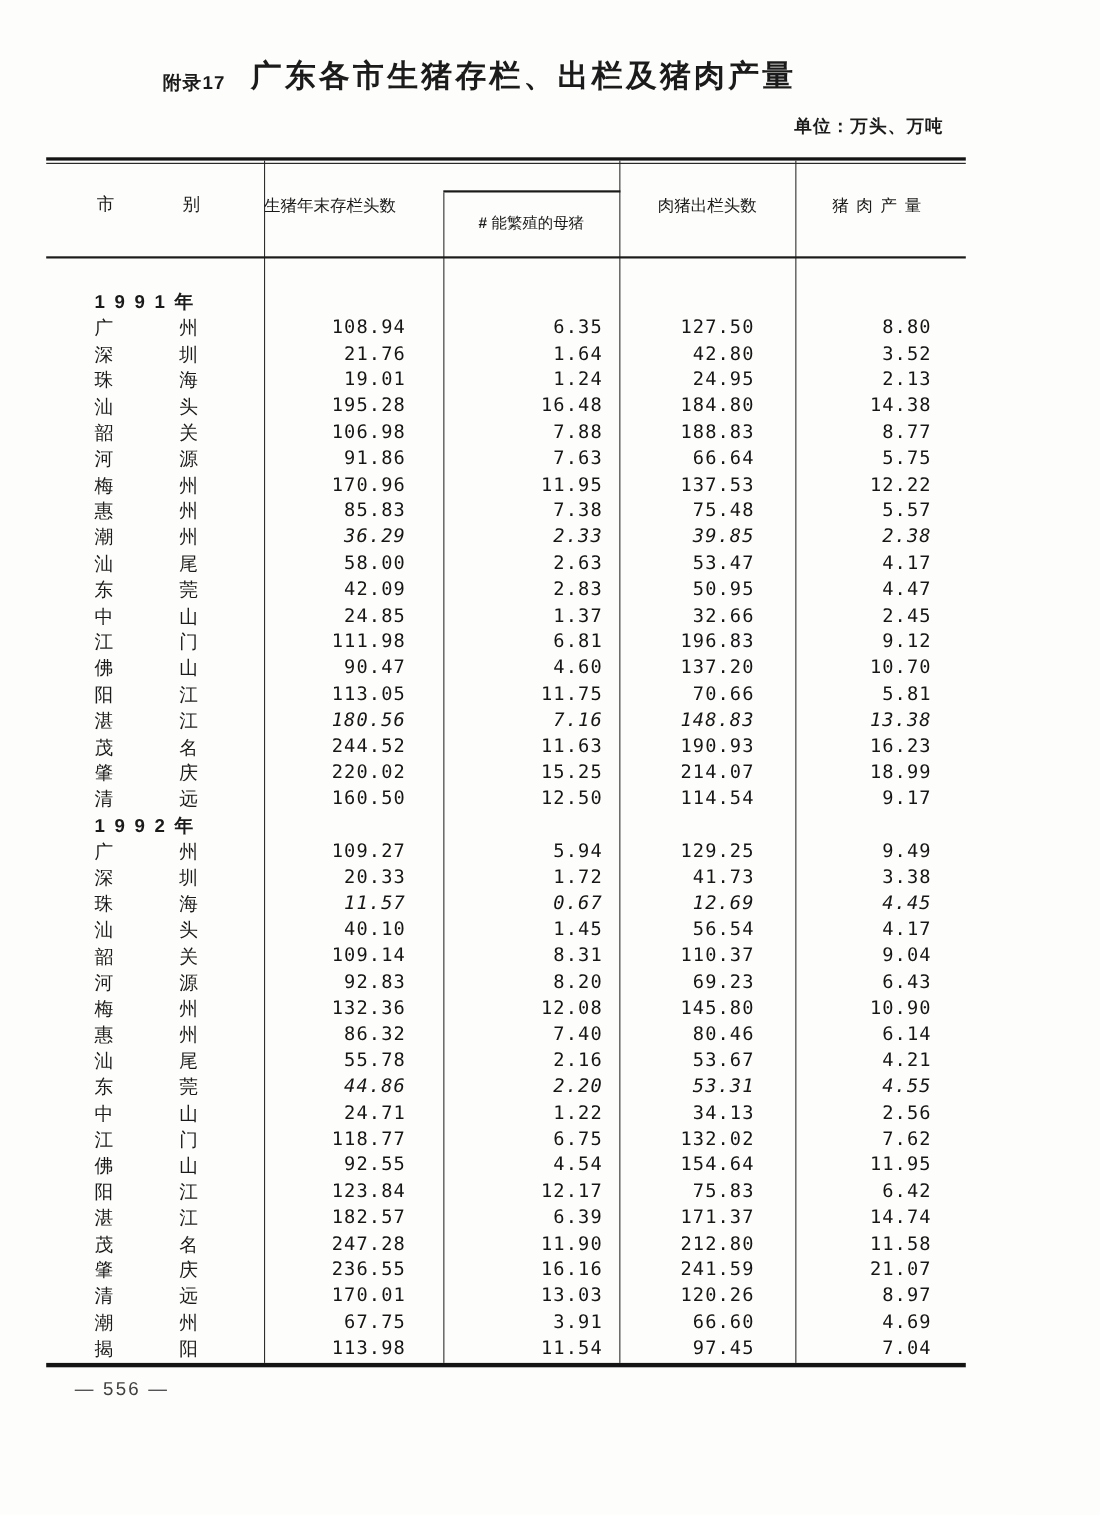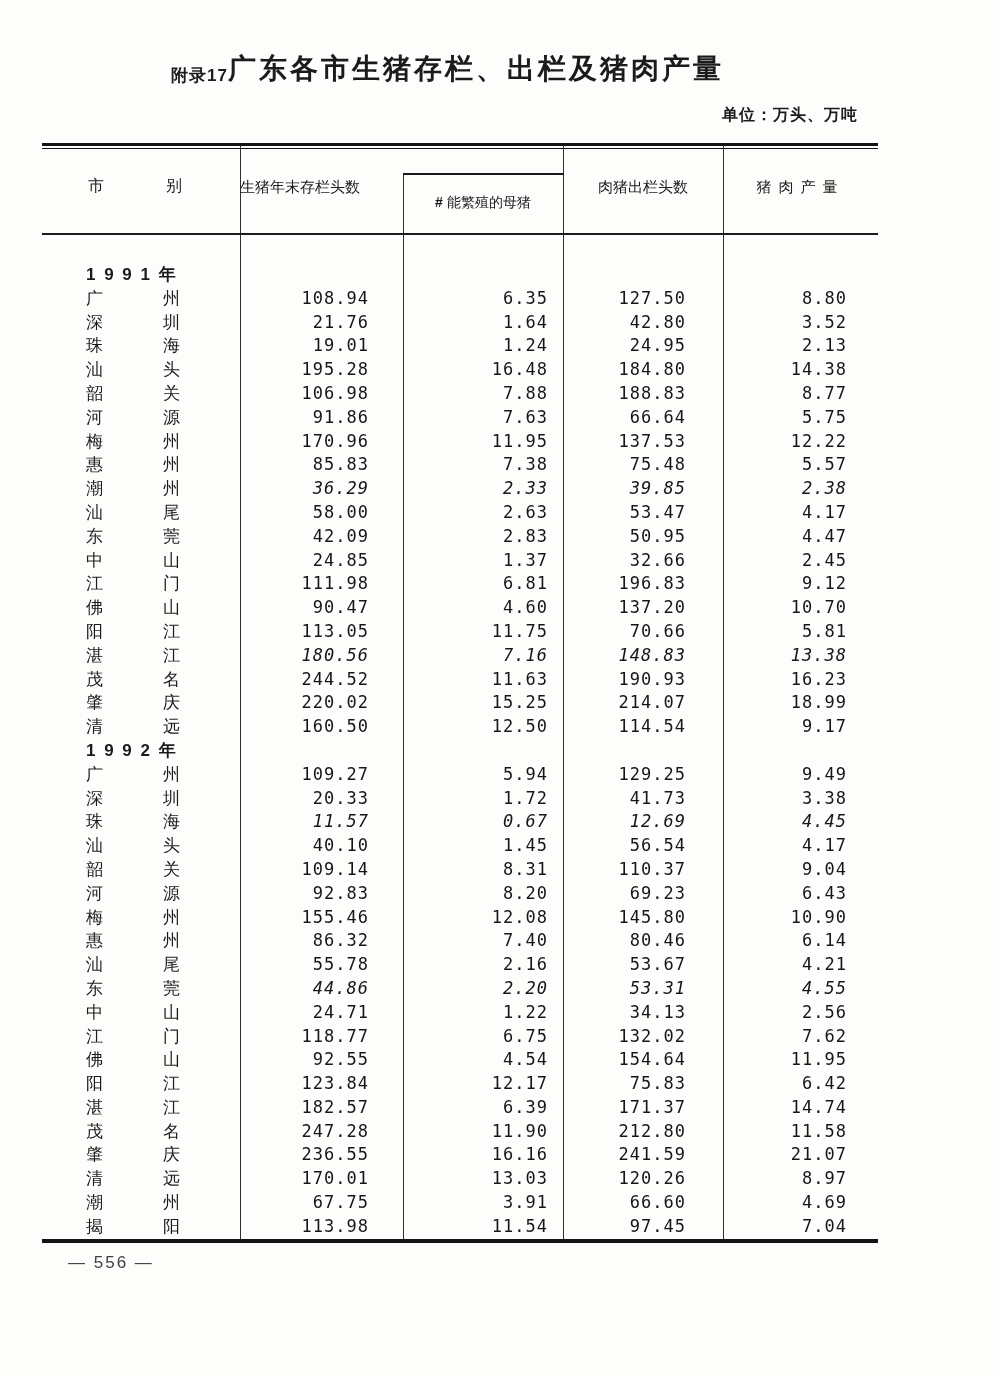--- a/index.html
+++ b/index.html
@@ -6,21 +6,21 @@
   .page{
     position:relative;
     width:1000px;height:1377px;
     background:#fdfdfb;
     font-family:"Liberation Sans",sans-serif;
     color:#1b1b1b;
     overflow:hidden;
   }
   
   .appendix{
-    position:absolute;left:171px;top:64px;
+    position:absolute;left:148px;top:64px;
     font-size:17px;font-weight:700;letter-spacing:1px;
   }
   .main-title{
     position:absolute;left:228px;top:50px;margin:0;
     font-size:28px;font-weight:700;letter-spacing:3px;
     white-space:nowrap;
   }
   .unit-note{
     position:absolute;left:722px;top:105px;
     font-size:16px;font-weight:700;letter-spacing:1px;
@@ -370,21 +370,21 @@
           <div class="cell num c2">92.83</div>
           <div class="cell num c3">8.20</div>
           <div class="cell num c4">69.23</div>
           <div class="cell num c5">6.43</div>
         </div>
         <div class="row data-row">
           <div class="cell city-cell">
             <span>梅</span>
             <span>州</span>
           </div>
-          <div class="cell num c2">155.46</div>
+          <div class="cell num c2">132.36</div>
           <div class="cell num c3">12.08</div>
           <div class="cell num c4">145.80</div>
           <div class="cell num c5">10.90</div>
         </div>
         <div class="row data-row">
           <div class="cell city-cell">
             <span>惠</span>
             <span>州</span>
           </div>
           <div class="cell num c2">86.32</div>

